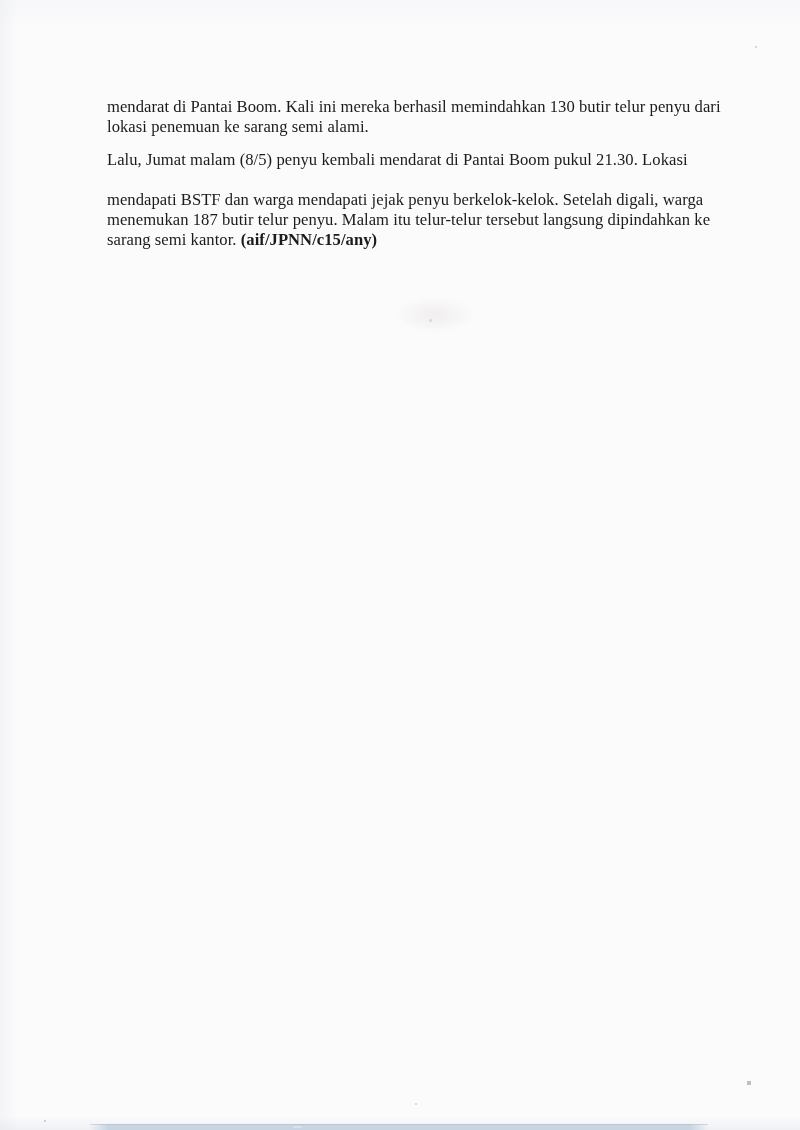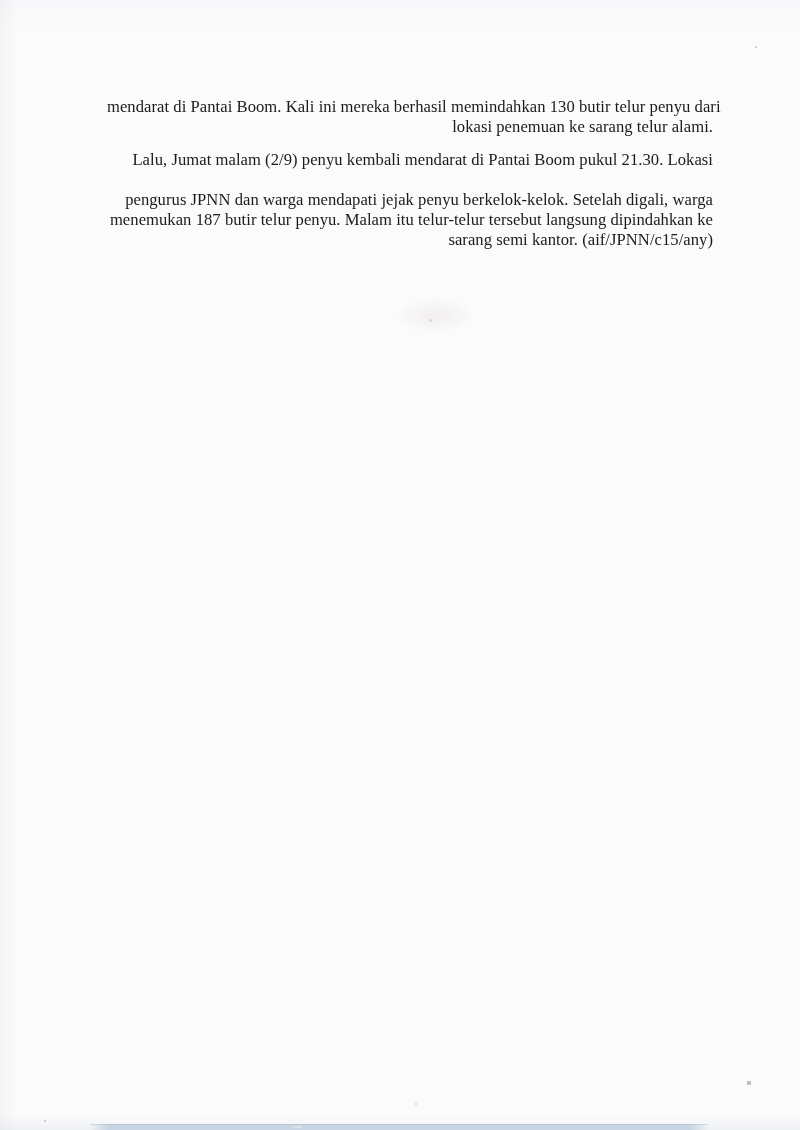--- a/index.html
+++ b/index.html
@@ -13,21 +13,20 @@
     background: #ffffff;
   }
   .page {
     position: relative;
     width: 800px;
     height: 1130px;
     background: var(--page-bg);
     overflow: hidden;
     font-family: "Liberation Serif", "DejaVu Serif", serif;
     color: var(--text-color);
-    text-align: right;
   }
   
   .scan-tone {
     position: absolute;
     inset: 0;
     background:
       linear-gradient(to right, rgba(210,212,218,0.18), rgba(255,255,255,0) 18px),
       linear-gradient(to top, rgba(216,221,228,0.35), rgba(255,255,255,0) 14px),
       linear-gradient(to bottom, rgba(236,238,242,0.25), rgba(255,255,255,0) 30px);
     pointer-events: none;
@@ -37,21 +36,21 @@
     left: 107px;
     top: 97px;
     width: 606px;
     font-size: 16.6px;
     line-height: 20px;
     letter-spacing: 0.05px;
   }
   .para { margin: 0; }
   .para + .para { margin-top: 13px; }
   .line { white-space: nowrap; }
-  .credit { font-weight: normal; }
+  .credit { font-weight: bold; }
   
   .smudge {
     position: absolute;
     left: 395px;
     top: 298px;
     width: 80px;
     height: 34px;
     background: radial-gradient(ellipse at center, rgba(232,225,228,0.55), rgba(255,255,255,0) 70%);
     filter: blur(2px);
   }
@@ -89,27 +88,27 @@
 <body>
 
 <div class="page">
 
   <div class="scan-tone"></div>
 
   <main class="text-block">
 
     <p class="para">
       <span class="line">mendarat di Pantai Boom. Kali ini mereka berhasil memindahkan 130 butir telur penyu dari</span><br>
-      <span class="line">lokasi penemuan ke sarang telur alami.</span>
+      <span class="line">lokasi penemuan ke sarang semi alami.</span>
     </p>
 
     <p class="para">
-      <span class="line">Lalu, Jumat malam (2/9) penyu kembali mendarat di Pantai Boom pukul 21.30. Lokasi</span><br>
+      <span class="line">Lalu, Jumat malam (8/5) penyu kembali mendarat di Pantai Boom pukul 21.30. Lokasi</span><br>
       <br>
-      <span class="line">pengurus JPNN dan warga mendapati jejak penyu berkelok-kelok. Setelah digali, warga</span><br>
+      <span class="line">mendapati BSTF dan warga mendapati jejak penyu berkelok-kelok. Setelah digali, warga</span><br>
       <span class="line">menemukan 187 butir telur penyu. Malam itu telur-telur tersebut langsung dipindahkan ke</span><br>
       <span class="line"><span>sarang semi kantor. </span><span class="credit">(aif/JPNN/c15/any)</span></span>
     </p>
 
   </main>
 
   <div class="smudge"></div>
   <div class="smudge-dot"></div>
 
   <div class="bottom-strip"></div>

